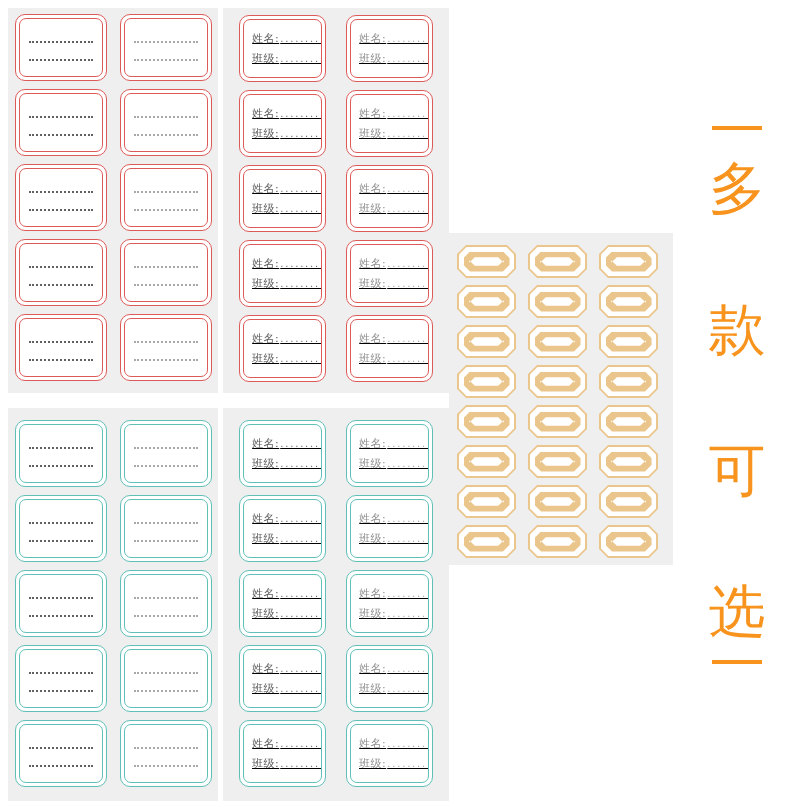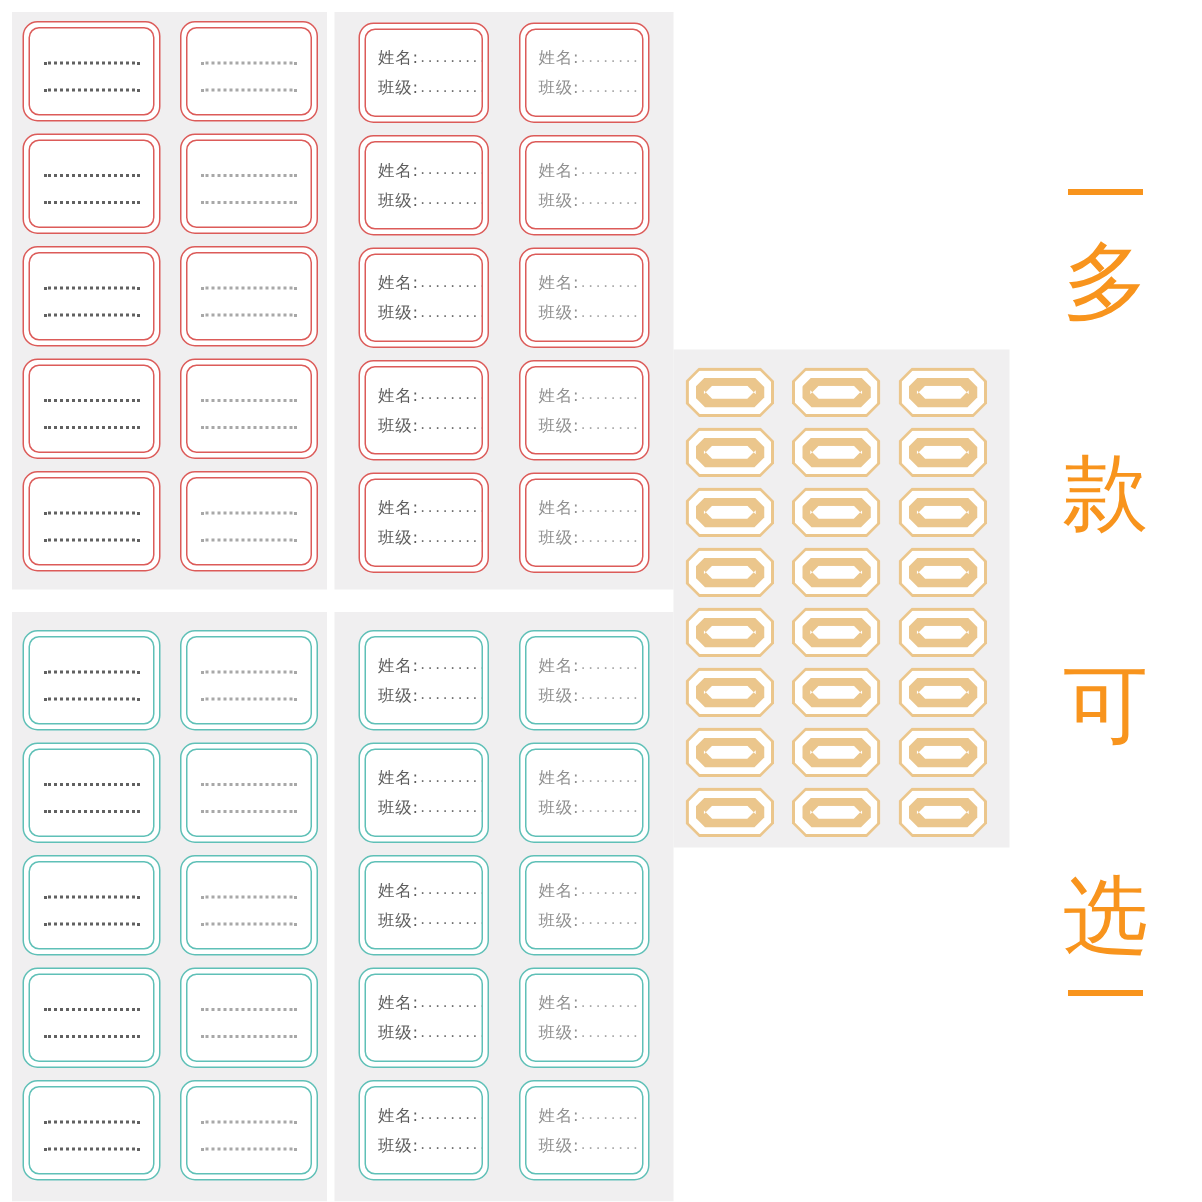--- a/index.html
+++ b/index.html
@@ -31,21 +31,21 @@
     justify-content:center;padding-top:12px;}
 
   
   .lbl{background:#fff;border:1.6px solid var(--ac);border-radius:10px;
     padding:3px;box-sizing:border-box;}
   .lbl-in{height:100%;box-sizing:border-box;border:1.3px solid var(--ac);
     border-radius:7px;display:flex;flex-direction:column;overflow:hidden;}
   .lines .lbl-in{justify-content:center;gap:16px;padding:7px 9px 0 9px;}
   .dotline{height:0;border-bottom:2px dotted #666;}
   .name .lbl-in{justify-content:space-evenly;padding:4px 5px 4px 8px;font-size:11px;}
-  .frow{display:flex;align-items:center;white-space:nowrap;line-height:1;}
+  .frow{display:flex;align-items:center;white-space:nowrap;line-height:1;text-decoration:underline;}
   .ftext{letter-spacing:0.5px;}
   .fdots{letter-spacing:1.8px;margin-left:1px;font-size:10px;}
 
   
   .c0 .dotline{border-color:#616161;}
   .c1 .dotline{border-color:#a8a8a8;}
   .c0 .ftext{color:#5d5d5d;}   .c0 .fdots{color:#6f6f6f;}
   .c1 .ftext{color:#909090;}   .c1 .fdots{color:#a8a8a8;}
 
   

